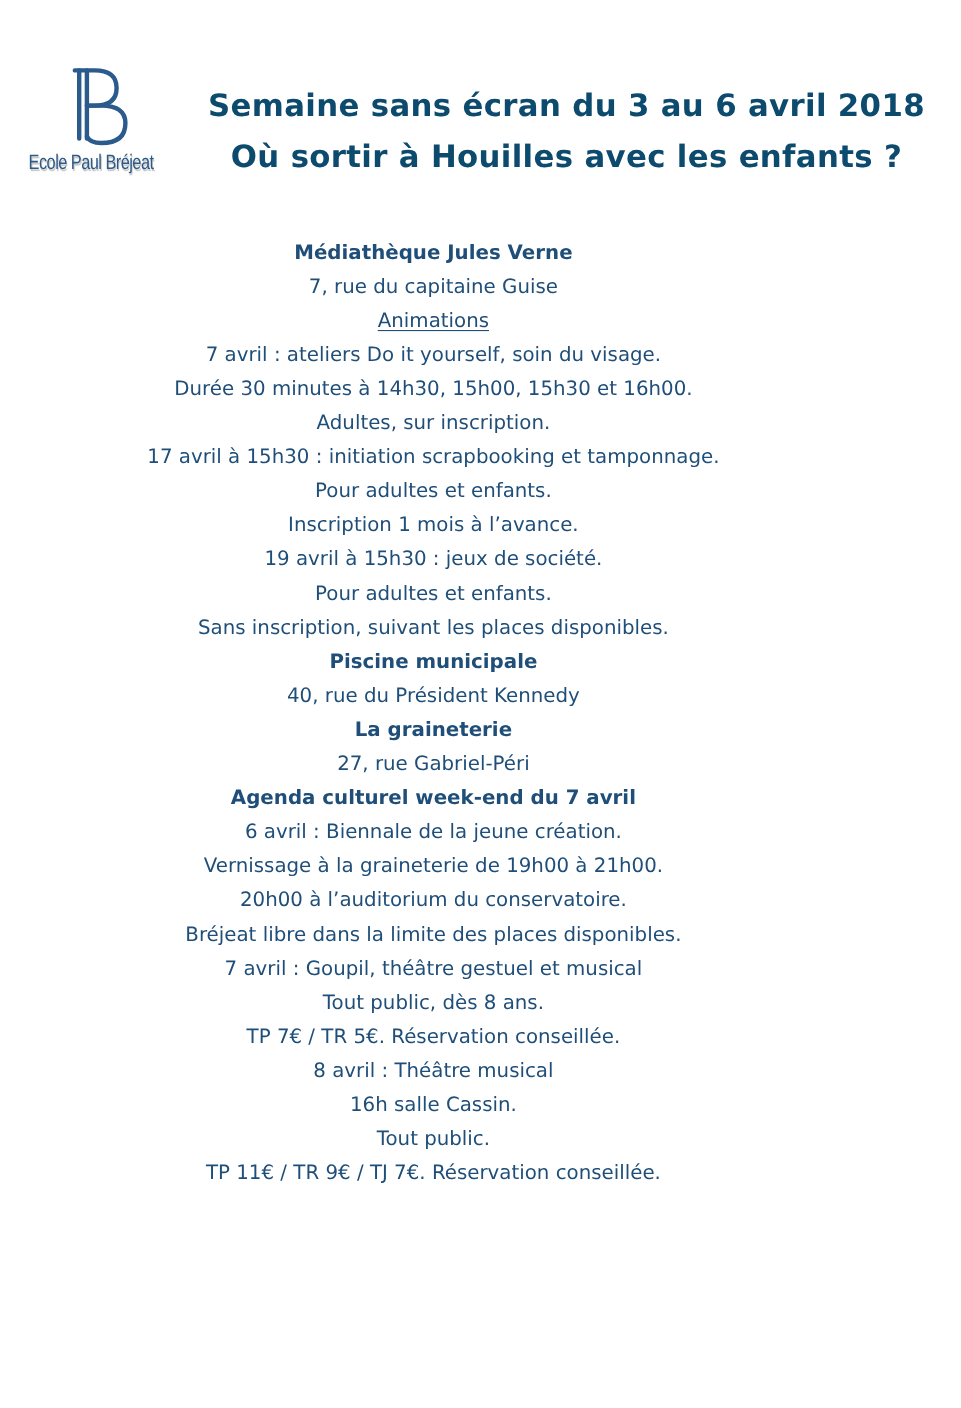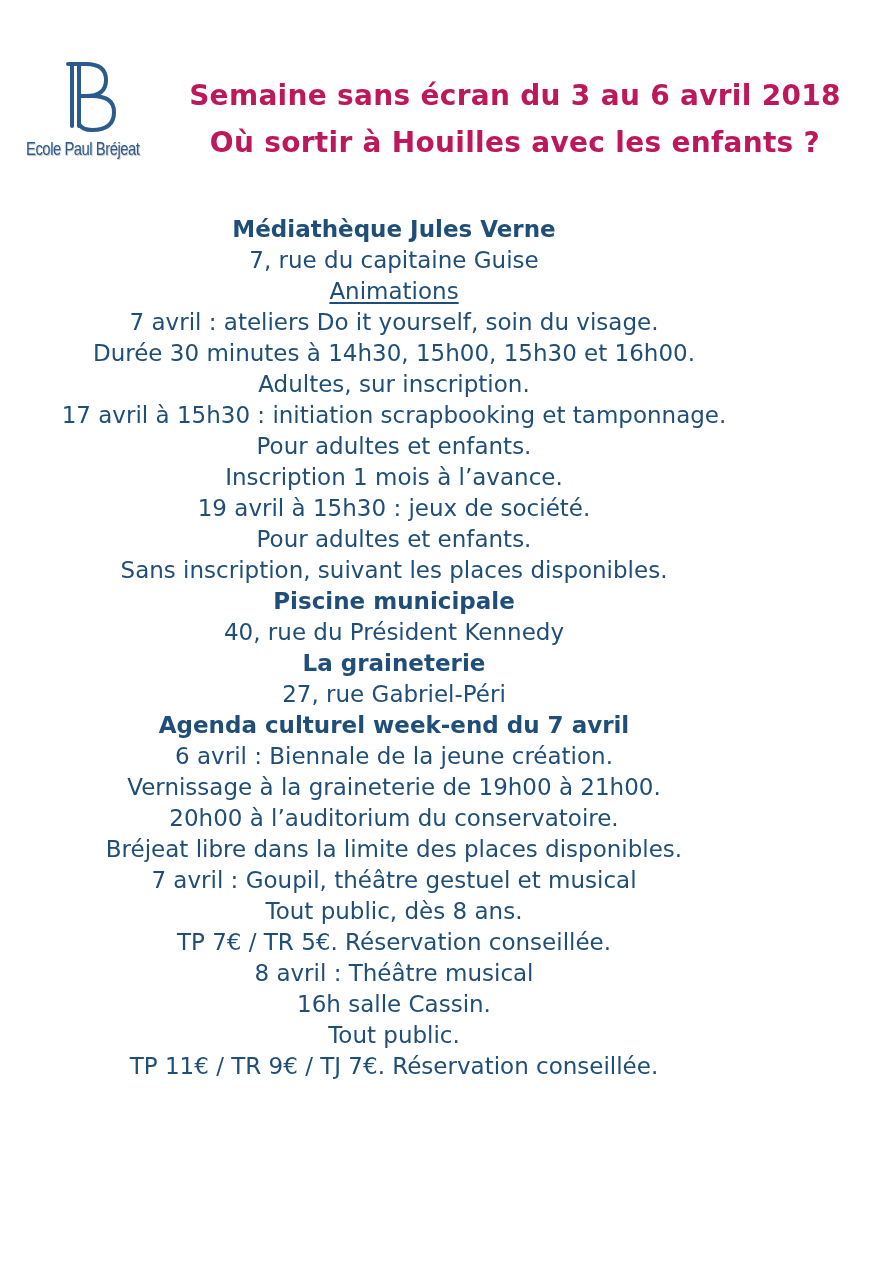--- a/index.html
+++ b/index.html
@@ -39,33 +39,33 @@
       transform-origin: left top;
       white-space: nowrap;
       text-shadow: 1px 1px 1px rgba(0,0,0,0.25);
     }
     .title-block {
       position: absolute;
       left: 170px;
       width: 690px;
       top: 72px;
       text-align: center;
-      color: #be185d;
+      color: #0c4a6e;
       font-weight: bold;
       font-size: 28px;
       line-height: 47px;
       letter-spacing: 0.3px;
     }
     .content {
       position: absolute;
       left: 0;
       width: 788px;
       top: 214px;
       text-align: center;
-      font-size: 23px;
+      font-size: 18px;
       line-height: 31px;
       color: #1f4e79;
     }
     .section { margin: 0; }
     .section + .section { }
     .line { display: block; white-space: nowrap; }
     .heading { font-weight: bold; }
     .underline { text-decoration: underline; text-underline-offset: 3px; margin-top: 13px; }
   </style>
 </head>

